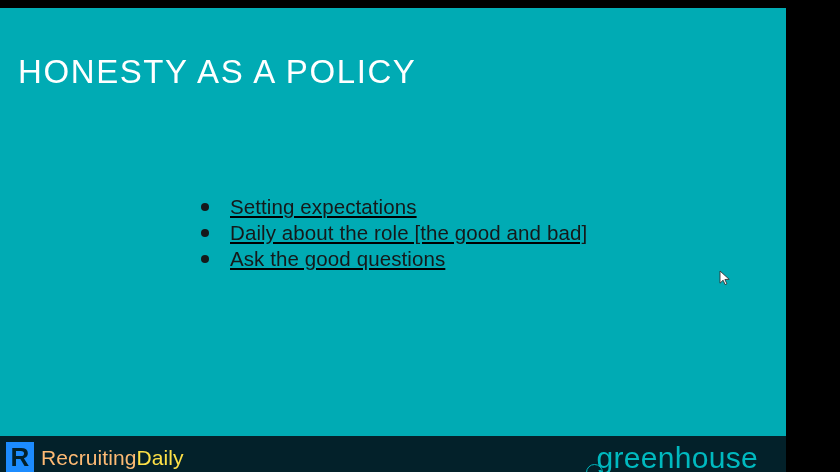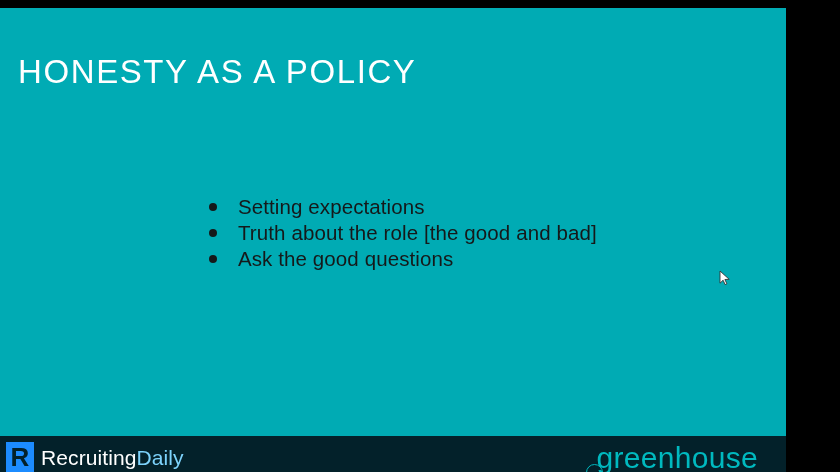--- a/index.html
+++ b/index.html
@@ -28,26 +28,27 @@
     font-weight: 300;
     letter-spacing: 1.6px;
     color: #ffffff;
     white-space: nowrap;
     text-transform: uppercase;
   }
 
   
   #bullet-list {
     position: absolute;
-    left: 204px;
+    left: 196px;
     top: 186px;
     width: 420px;
     margin: 0;
     padding: 0;
     list-style: none;
+    text-decoration: underline;
   }
   #bullet-list li {
     position: relative;
     padding-left: 34px;
     font-size: 20.5px;
     line-height: 26px;
     font-weight: 400;
     color: #15191a;
     letter-spacing: 0.1px;
     margin-bottom: 0px;
@@ -92,22 +93,22 @@
     letter-spacing: 0px;
   }
   #rd-wordmark {
     margin-left: 7px;
     font-size: 21px;
     font-weight: 300;
     line-height: 31px;
     letter-spacing: 0.1px;
     white-space: nowrap;
   }
-  #rd-wordmark .rd-part-1 { color: #ffffff; }
-  #rd-wordmark .rd-part-2 { color: #7dd3fc; }
+  #rd-wordmark .rd-part-1 { color: #fdba74; }
+  #rd-wordmark .rd-part-2 { color: #fde047; }
 
   
   #gh-logo {
     position: absolute;
     right: 28px;
     top: 2px;
     width: 176px;
     height: 42px;
   }
   #gh-wordmark {
@@ -149,21 +150,21 @@
 
   <h1 id="slide-title">HONESTY AS A POLICY</h1>
 
   <ul id="bullet-list">
     <li>
       <span class="bullet-dot"></span>
       <span>Setting expectations</span>
     </li>
     <li>
       <span class="bullet-dot"></span>
-      <span>Truth about the role [the good and bad]</span>
+      <span>Daily about the role [the good and bad]</span>
     </li>
     <li>
       <span class="bullet-dot"></span>
       <span>Ask the good questions</span>
     </li>
   </ul>
 
   <div id="footer-bar">
 
     <div id="rd-logo">

